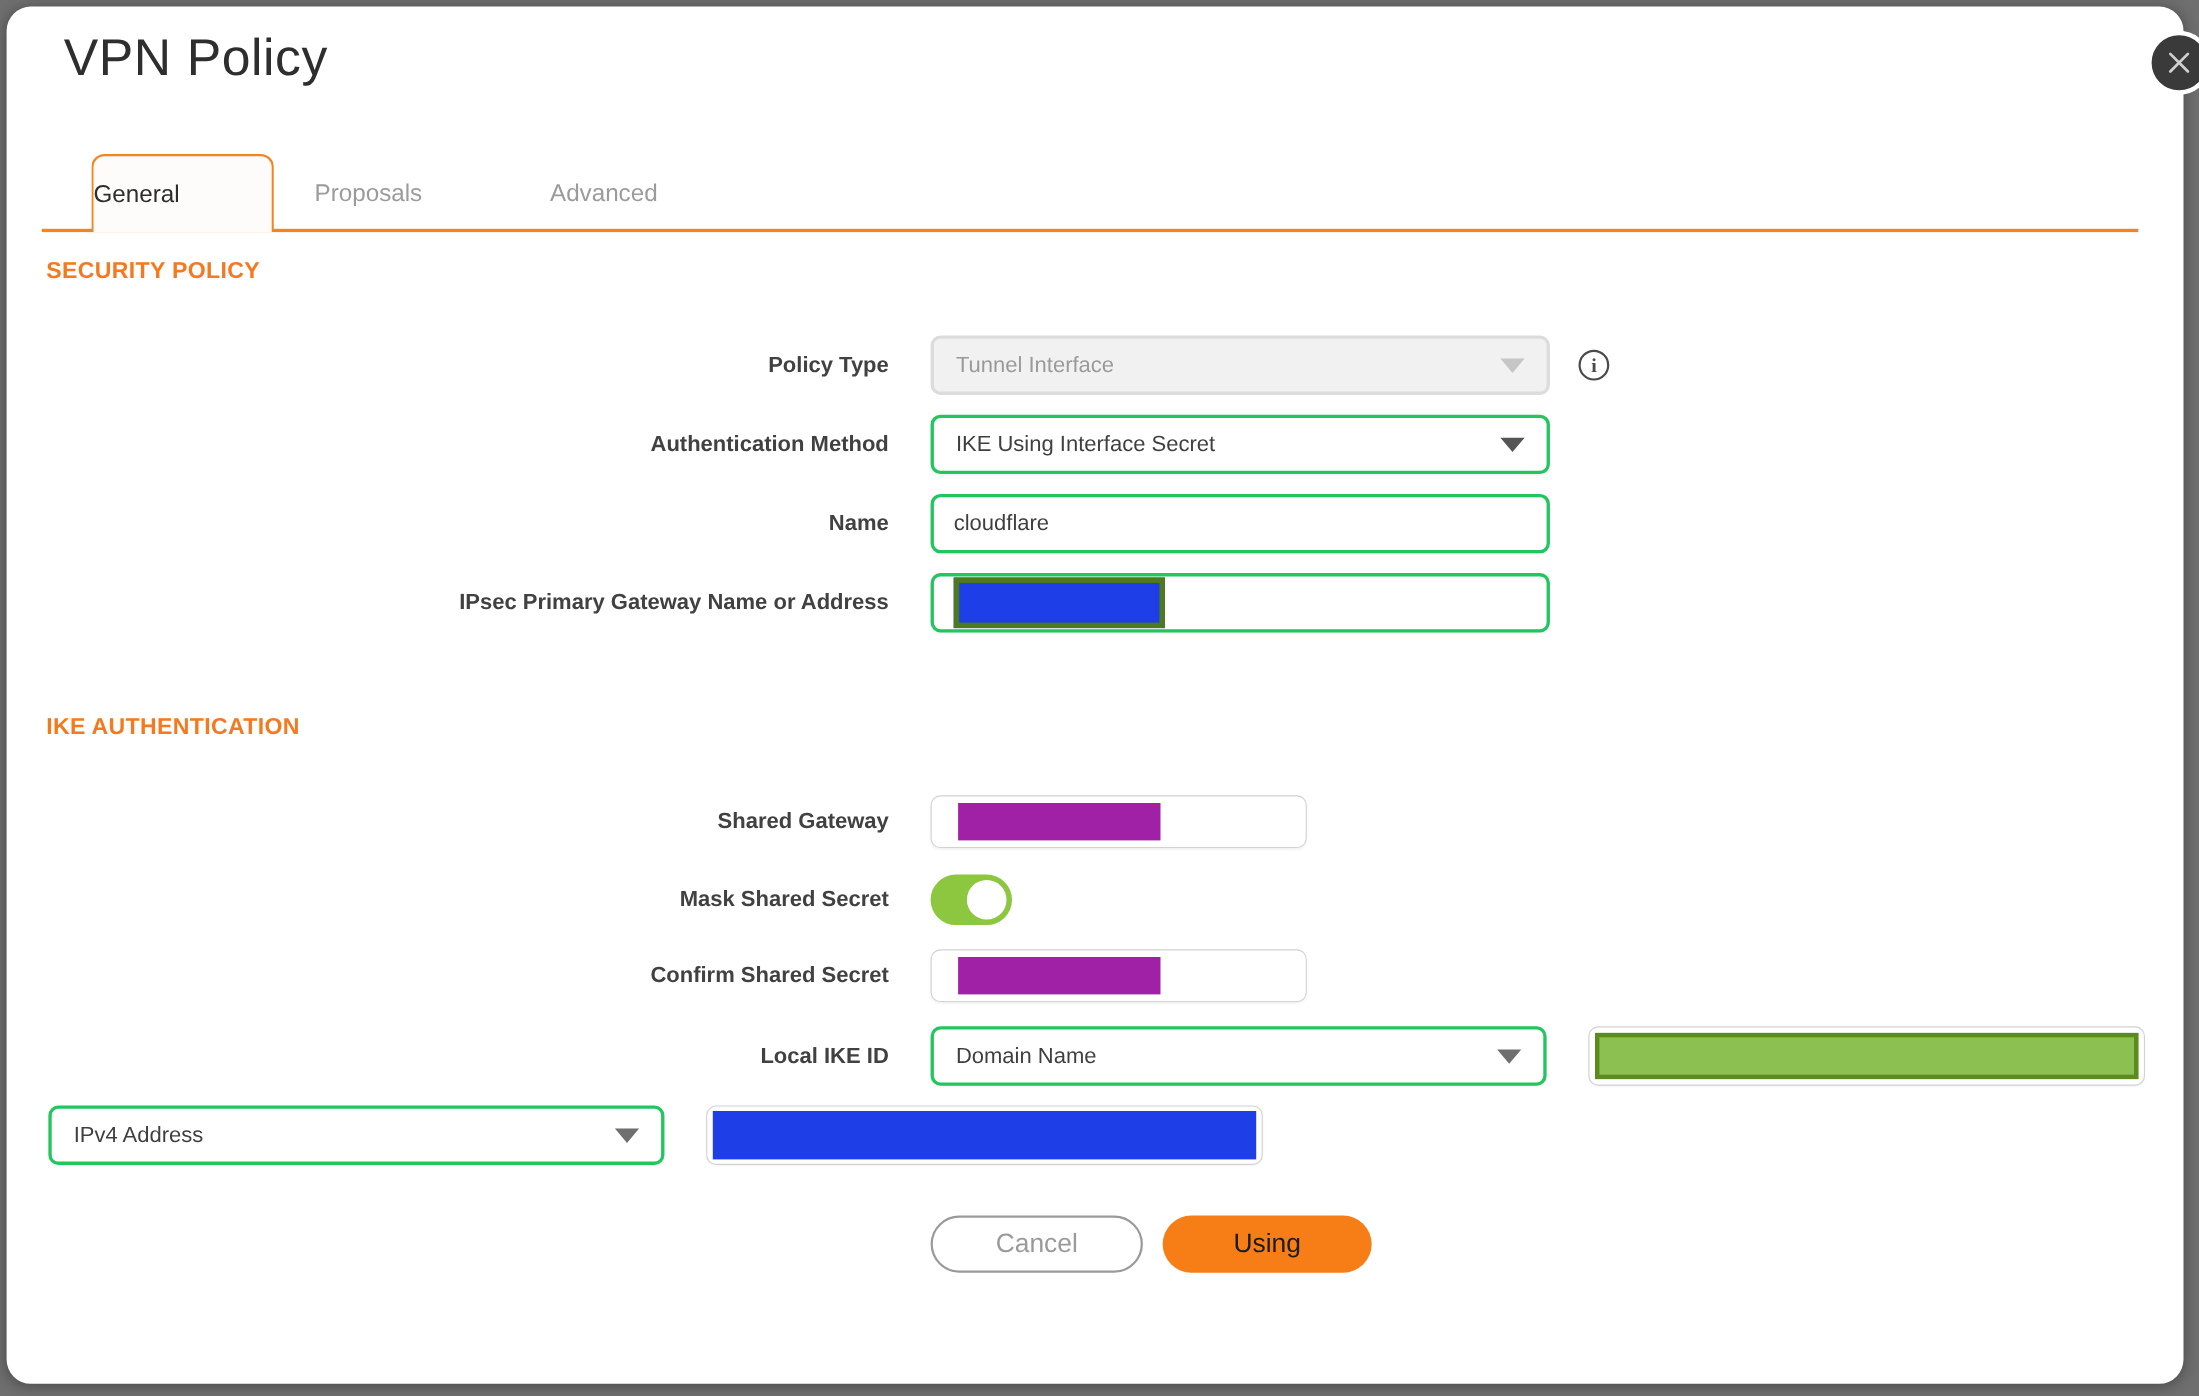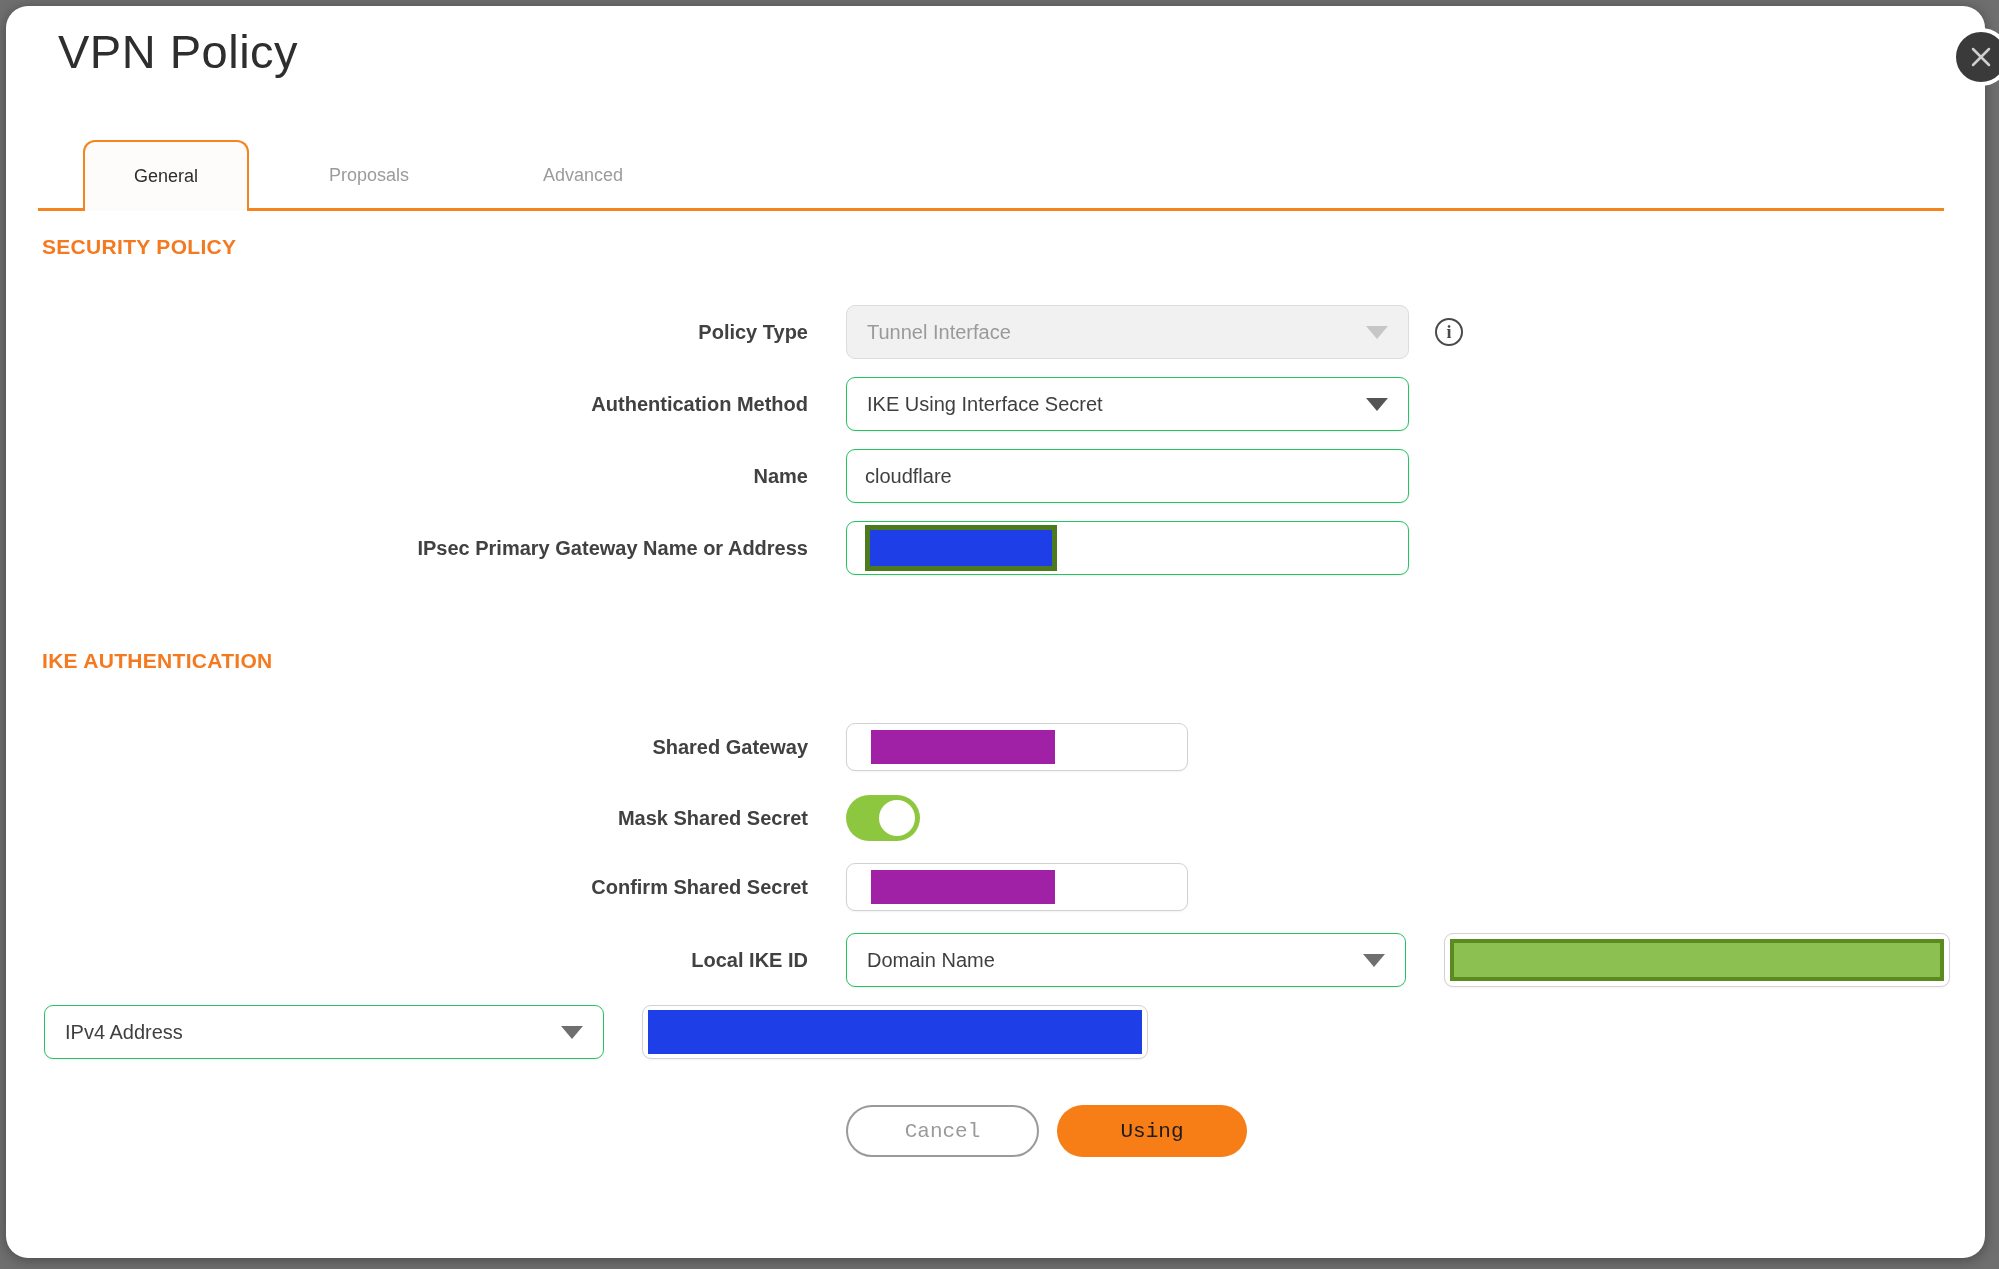--- a/index.html
+++ b/index.html
@@ -72,22 +72,21 @@
     position: absolute;
     left: 0;
     right: 0;
     bottom: 0;
     height: 3px;
     background: #F5841F;
   }
   .tab {
     display: flex;
     align-items: center;
-    justify-content: center;
-    font-size: 18px;
+    font-size: 22px;
     color: #9b9b9b;
     cursor: pointer;
     box-sizing: border-box;
   }
   .tab.active {
     width: 166px;
     margin-left: 45px;
     background: #FDFCFA;
     border: 2px solid #F5841F;
     border-bottom: none;
@@ -139,21 +138,21 @@
   .row-shared   { margin-top: 50px; }
   .row-toggle   { margin-top: 24px; }
   .row-confirm  { margin-top: 22px; }
   .row-local    { margin-top: 22px; }
   .row-peer     { margin-top: 18px; }
   .row-buttons  { margin-top: 46px; }
 
   .select, .text-input {
     box-sizing: border-box;
     height: 54px;
-    border: 1px solid #22c55e;
+    border: 3px solid #22c55e;
     border-radius: 9px;
     background: #ffffff;
     display: flex;
     align-items: center;
     padding: 0 20px;
     font-size: 20px;
     color: #3f3f3f;
     box-shadow: 0 1px 2px rgba(0,0,0,0.05);
   }
   .w-big   { width: 563px; }
@@ -255,27 +254,27 @@
     top: 5px;
     width: 36px;
     height: 36px;
     border-radius: 50%;
     background: #ffffff;
   }
 
   .btn {
     height: 52px;
     border-radius: 26px;
-    font-size: 21px;
+    font-size: 24px;
     display: flex;
     align-items: center;
     justify-content: center;
     cursor: pointer;
     box-sizing: border-box;
-    font-family: Liberation Mono, monospace;
+    font-family: Liberation Sans, sans-serif;
   }
   .btn-cancel {
     width: 193px;
     background: #ffffff;
     border: 2px solid #9a9a9a;
     color: #9a9a9a;
   }
   .btn-save {
     width: 190px;
     margin-left: 18px;

